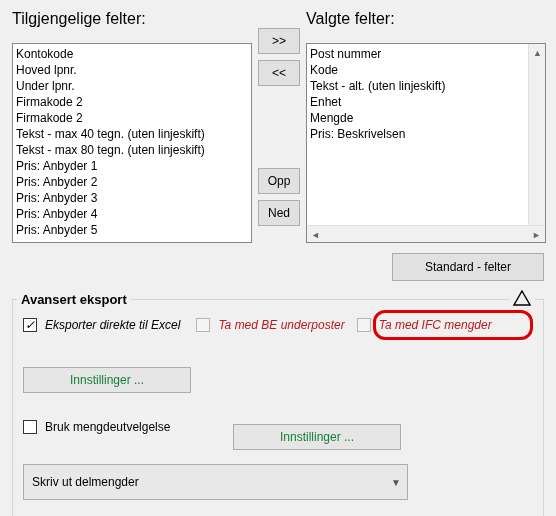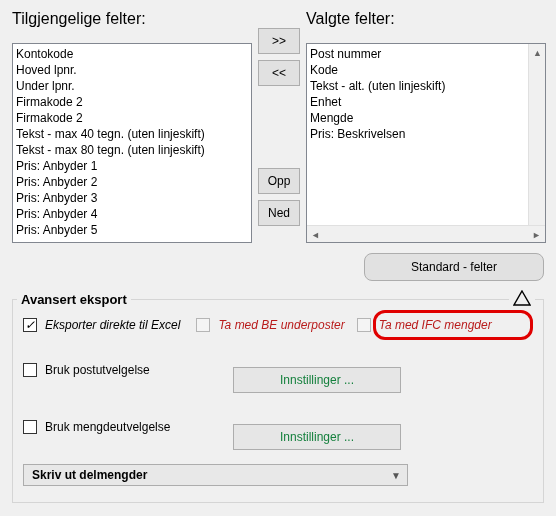--- a/index.html
+++ b/index.html
@@ -38,21 +38,21 @@
     background: #e1e1e1;
     border: 1px solid #adadad;
     font-family: inherit;
     font-size: 12px;
     text-align: center;
     cursor: default;
     padding: 3px 8px;
   }
   .move-btn { width: 42px; height: 26px; display:flex; align-items:center; justify-content:center; }
   .spacer-mid { flex: 1; }
-  .standard-btn { width: 180px; height: 28px; margin: 10px 0 4px auto; display:flex; align-items:center; justify-content:center;border-radius:8px; }
+  .standard-btn { width: 152px; height: 28px; margin: 10px 0 4px auto; display:flex; align-items:center; justify-content:center; }
 
   .group {
     border: 1px solid #d5d5d5;
     margin-top: 14px;
     padding: 12px 10px 16px 10px;
     position: relative;
   }
   .group-title {
     position: absolute;
     top: -8px; left: 4px;
@@ -83,26 +83,25 @@
     border-radius: 12px;
     pointer-events: none;
   }
   .settings-row { display:flex; align-items:center; margin-top: 14px; gap: 10px; }
   .settings-btn {
     width: 168px; height: 26px; display:flex; align-items:center; justify-content:center;
   }
   .settings-btn.disabled { color:#15803d; background:#e6e6e6;margin-top:21px; }
   .dropdown {
     margin-top: 14px;
-    width: 385px; height: 22px;
+    width: 385px; height: 36px;
     background: #e8e8e8;
     border: 1px solid #adadad;
     display:flex; align-items:center; justify-content:space-between;
     padding: 0 6px 0 8px;
-    font-weight: bold;
   }
   .dropdown .arrow { font-size: 10px; color:#555; }
   .dlg-btns {
     display:flex; justify-content:flex-end; gap: 10px; margin-top: 36px;
   }
   .dlg-btn { width: 92px; height: 26px; display:flex; align-items:center; justify-content:center; }
   .dlg-btn.primary { border: 1px solid #0078d7; }
 
   
   .listbox.right { overflow: hidden; position:relative; }
@@ -193,24 +192,20 @@
     <span class="lbl-disabled">Ta med BE underposter</span>
 
     <span style="width:4px;"></span>
     <span class="chk disabled"></span>
     <span class="lbl-disabled">Ta med IFC mengder</span>
 
     <div class="annot" style="left:350px; top:-8px; width:160px; height:30px;"></div>
   </div>
 
   <div class="settings-row">
-    <div class="chk-row" style="width:200px;">
-      <span class="chk"></span>
-      <span>Bruk postutvelgelse</span>
-    </div>
     <div class="btn settings-btn disabled">Innstillinger ...</div>
   </div>
 
   <div class="settings-row" style="margin-top:10px;">
     <div class="chk-row" style="width:200px;">
       <span class="chk"></span>
       <span>Bruk mengdeutvelgelse</span>
     </div>
     <div class="btn settings-btn disabled">Innstillinger ...</div>
   </div>

